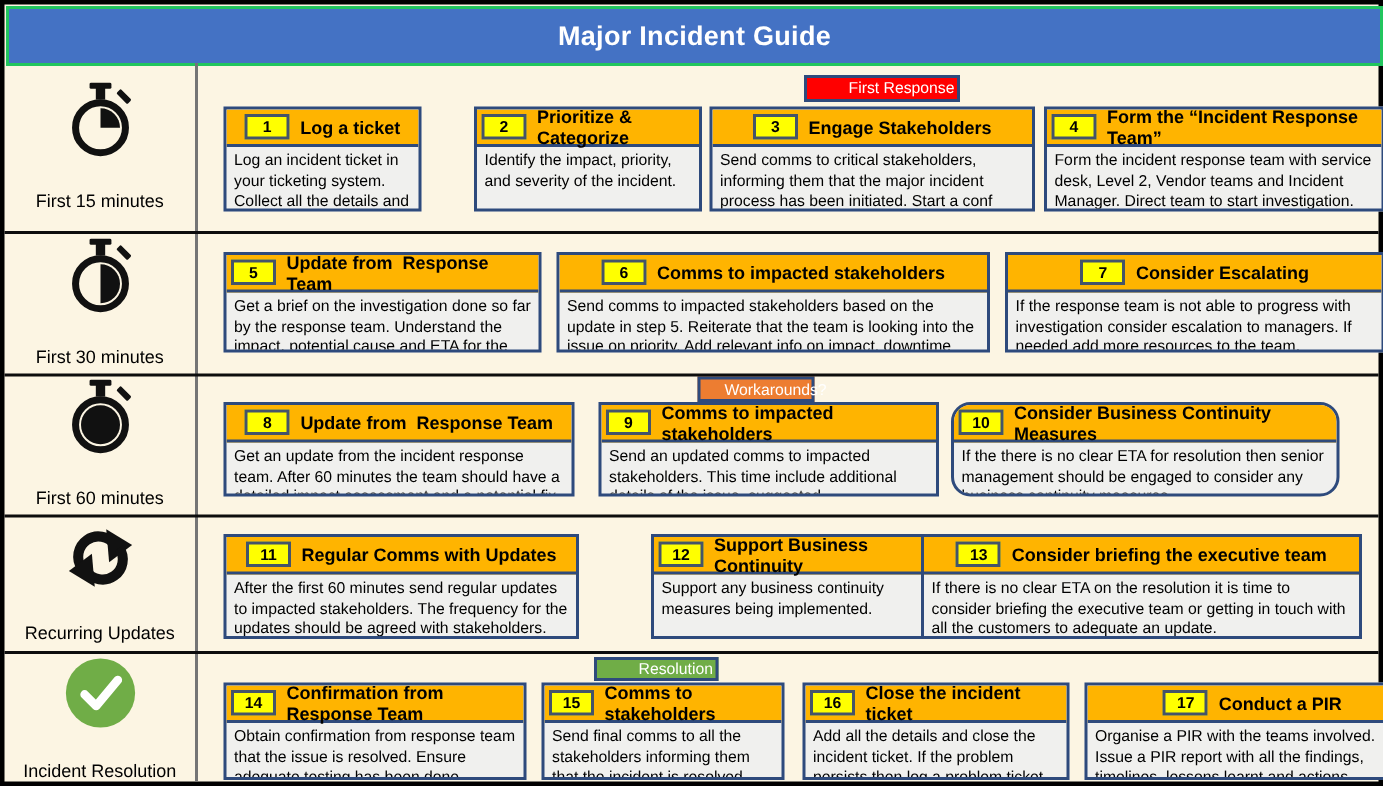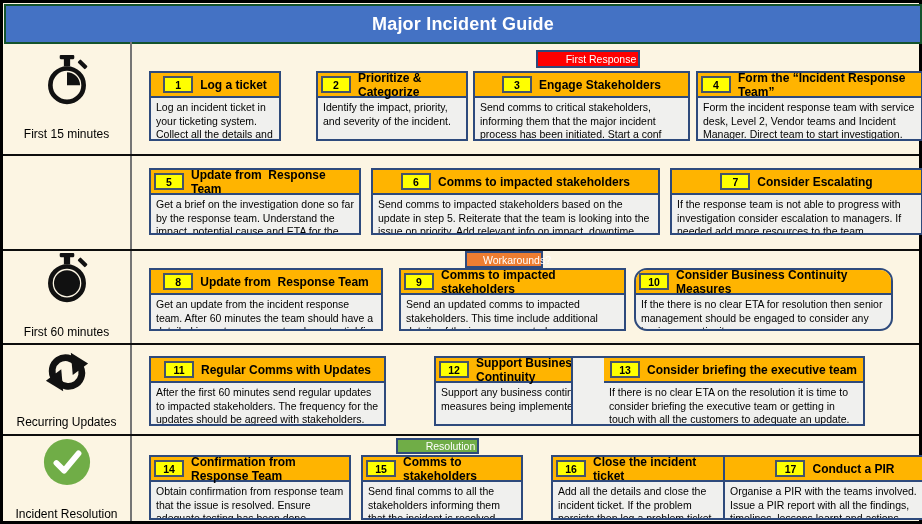--- a/index.html
+++ b/index.html
@@ -8,21 +8,21 @@
     font-family:"Liberation Sans", sans-serif; color:#000; background:#fff;
   }
   .frame {
     position:absolute; left:0; top:0; width:922px; height:524px;
     box-sizing:border-box; border:3px solid #000;
     background:var(--bg-cream, #FCF5E3);
   }
   .title-bar {
     position:absolute; left:1px; top:1px; width:914px; height:36px;
     background:var(--blue, #4472C4);
-    border:2px solid #14532d;
+    border:2px solid #22c55e;
     display:flex; align-items:center; justify-content:center;
   }
   .title { color:#fff; font-weight:bold; font-size:18px; letter-spacing:0.2px; }
   .vline { position:absolute; left:127px; top:39px; width:2px; height:479px; background:#757575; }
   .hline { position:absolute; left:0; width:916px; height:2px; background:#0d0d0d; }
   .row { position:absolute; left:0; width:916px; }
   .icon-cell {
     position:absolute; left:0; top:0; width:127px; height:100%;
     display:flex; flex-direction:column; align-items:center; justify-content:center; gap:20px;
   }
@@ -98,20 +98,30 @@
         </div>
         <div class="card" style="left: 693px; top: 29px; width: 227px; height: 70px;">
           <div class="card-header">
             <div class="num">4</div>
             <div class="card-title">Form the “Incident Response Team”</div>
           </div>
           <div class="card-body">Form the incident response team with service desk, Level 2, Vendor teams and Incident Manager. Direct team to start investigation.</div>
         </div>
       </div>
       <div class="row" style="top: 151px; height: 95px;">
+        <div class="icon-cell">
+          <div class="row-icon"><svg width="50" height="52" viewBox="0 0 48 50">
+              <rect x="17" y="0" width="14" height="4" rx="1" fill="#111"></rect>
+              <rect x="21" y="3" width="6" height="8" fill="#111"></rect>
+              <rect x="34" y="7" width="10" height="4" rx="1" fill="#111" transform="rotate(45 39 9)"></rect>
+              <circle cx="24" cy="29" r="16" fill="none" stroke="#111" stroke-width="4.5"></circle>
+              <path d="M24,29 L24,16.5 A12.5,12.5 0 0 1 24,41.5 Z" fill="#111"></path>
+            </svg></div>
+          <div class="row-label">First 30 minutes</div>
+        </div>
         <div class="card" style="left: 146px; top: 14px; width: 212px; height: 67px;">
           <div class="card-header">
             <div class="num">5</div>
             <div class="card-title">Update from  Response Team</div>
           </div>
           <div class="card-body">Get a brief on the investigation done so far by the response team. Understand the impact, potential cause and ETA for the fix.</div>
         </div>
         <div class="card" style="left: 368px; top: 14px; width: 289px; height: 67px;">
           <div class="card-header">
             <div class="num">6</div>
@@ -178,21 +188,21 @@
           </div>
           <div class="card-body">After the first 60 minutes send regular updates to impacted stakeholders. The frequency for the updates should be agreed with stakeholders.</div>
         </div>
         <div class="card" style="left: 390px; top: 13px; width: 203px; height: 70px; margin-left: 41px;">
           <div class="card-header">
             <div class="num">12</div>
             <div class="card-title">Support Business Continuity</div>
           </div>
           <div class="card-body">Support any business continuity measures being implemented.</div>
         </div>
-        <div class="card" style="left: 568px; top: 13px; width: 294px; height: 70px; padding-left: 31px;">
+        <div class="card" style="left: 611px; top: 13px; width: 294px; height: 70px;">
           <div class="card-header">
             <div class="num">13</div>
             <div class="card-title">Consider briefing the executive team</div>
           </div>
           <div class="card-body">If there is no clear ETA on the resolution it is time to consider briefing the executive team or getting in touch with all the customers to adequate an update.</div>
         </div>
       </div>
       <div class="row" style="top: 431px; height: 90px;">
         <div class="icon-cell">
           <div class="row-icon"><svg width="50" height="50" viewBox="0 0 52 52">
@@ -209,21 +219,21 @@
           </div>
           <div class="card-body">Obtain confirmation from response team that the issue is resolved. Ensure adequate testing has been done.</div>
         </div>
         <div class="card" style="left: 358px; top: 21px; width: 162px; height: 65px;">
           <div class="card-header">
             <div class="num">15</div>
             <div class="card-title">Comms to stakeholders</div>
           </div>
           <div class="card-body">Send final comms to all the stakeholders informing them that the incident is resolved.</div>
         </div>
-        <div class="card" style="left: 532px; top: 21px; width: 178px; height: 65px; margin-left: 16px;">
+        <div class="card" style="left: 532px; top: 21px; width: 178px; height: 65px;">
           <div class="card-header">
             <div class="num">16</div>
             <div class="card-title">Close the incident ticket</div>
           </div>
           <div class="card-body">Add all the details and close the incident ticket. If the problem persists then log a problem ticket and link it to the incident.</div>
         </div>
         <div class="card" style="left: 720px; top: 21px; width: 224px; height: 65px;">
           <div class="card-header">
             <div class="num">17</div>
             <div class="card-title">Conduct a PIR</div>

